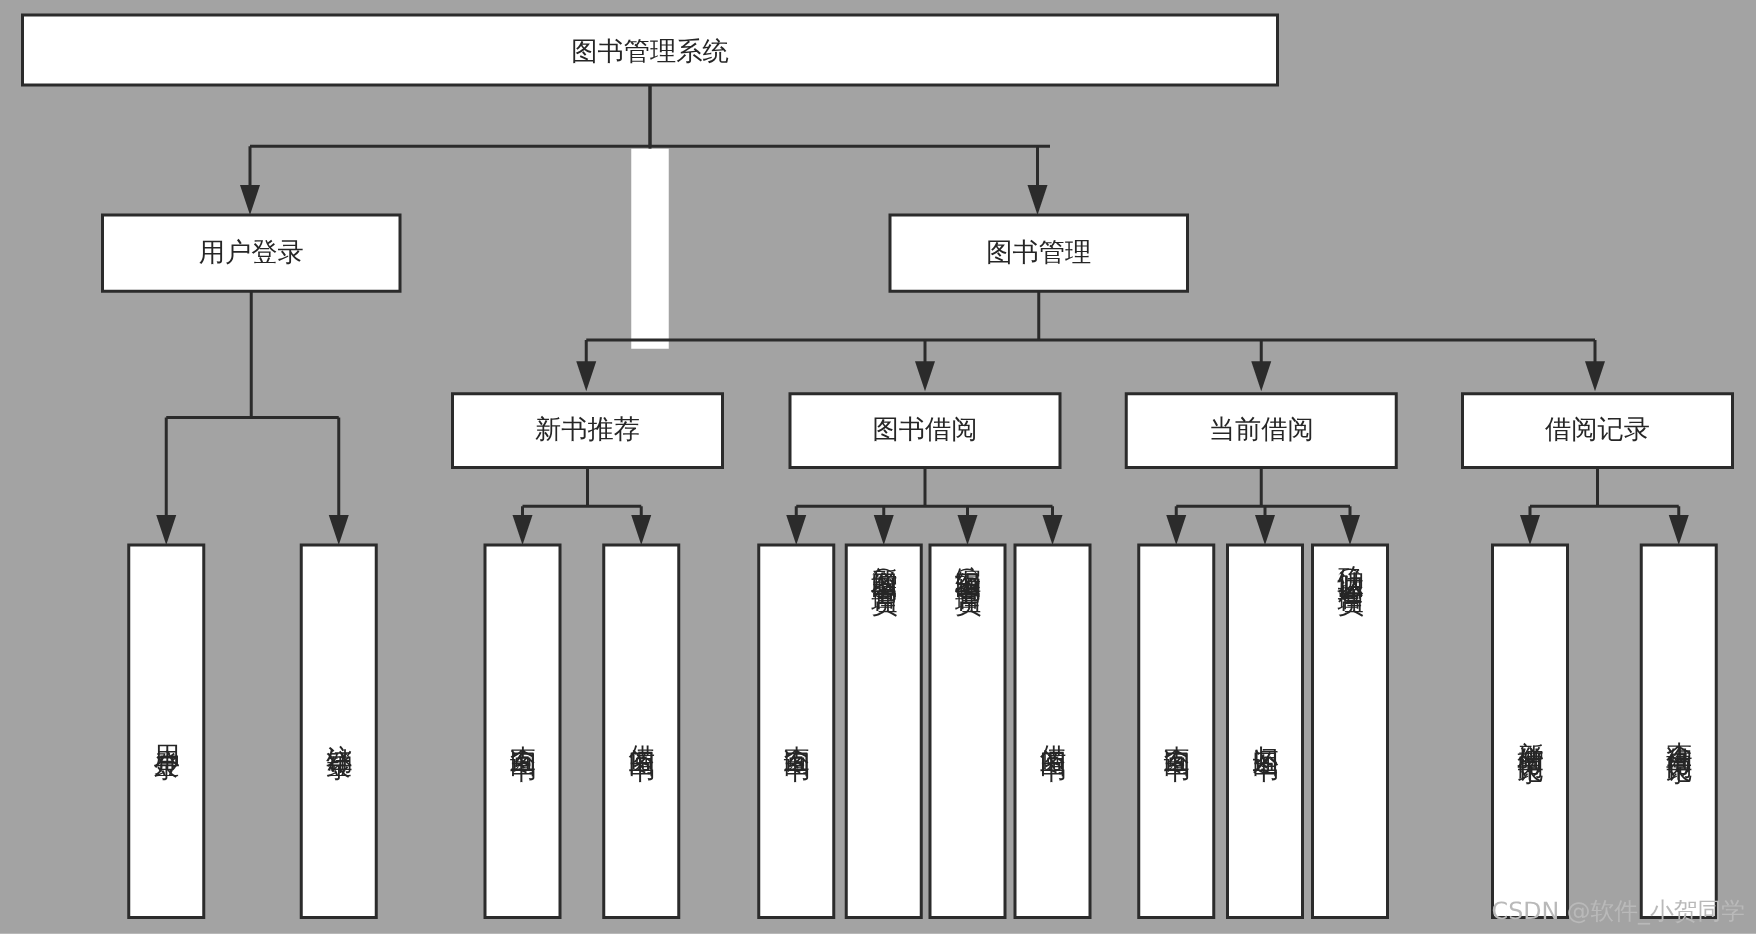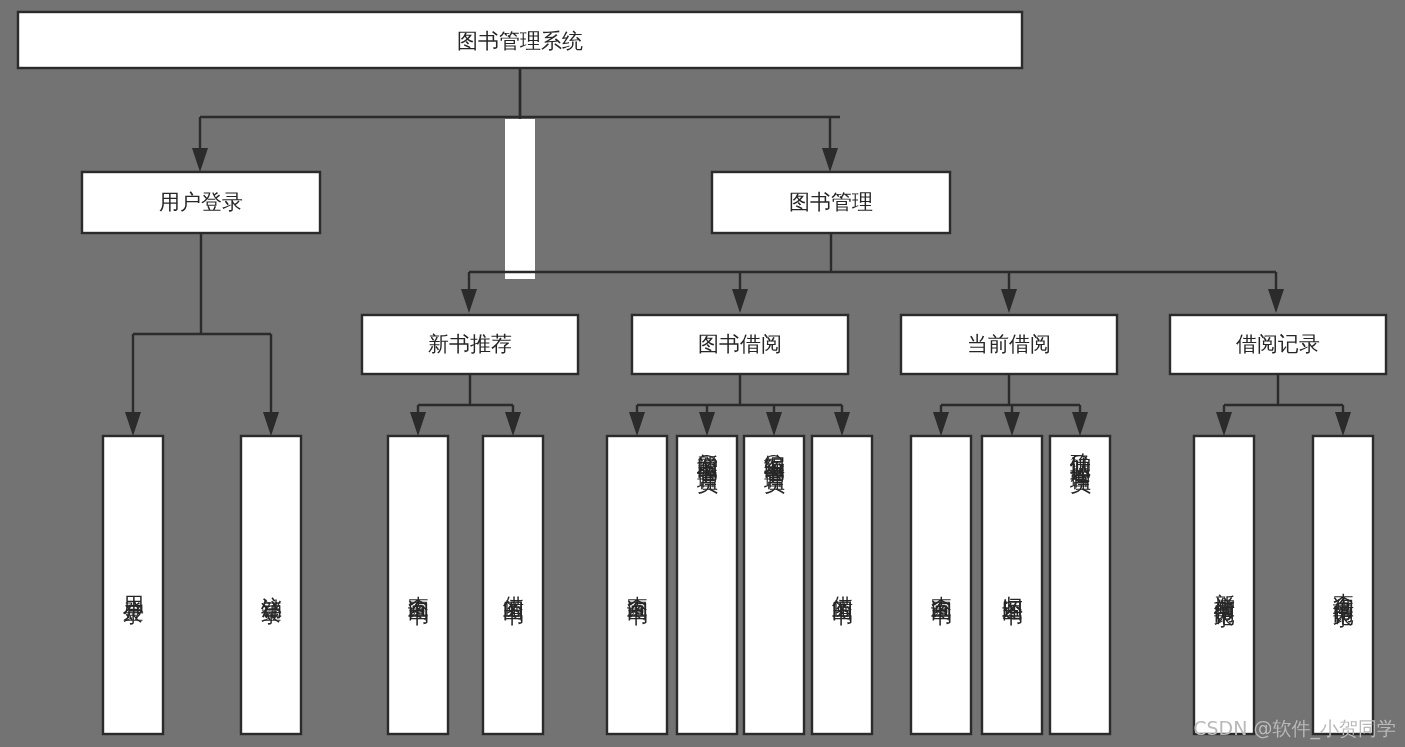--- a/index.html
+++ b/index.html
@@ -10,21 +10,21 @@
   body {
     width: 1405px;
     height: 747px;
     font-family: "Liberation Sans", "DejaVu Sans", sans-serif;
     overflow: hidden;
   }
   #diagram-root {
     position: relative;
     width: 1405px;
     height: 747px;
-    background: #737373;
+    background: #a3a3a3;
   }
   svg.diagram-canvas {
     position: absolute;
     top: 0;
     left: 0;
     width: 1405px;
     height: 747px;
     display: block;
   }
   .node-box {

